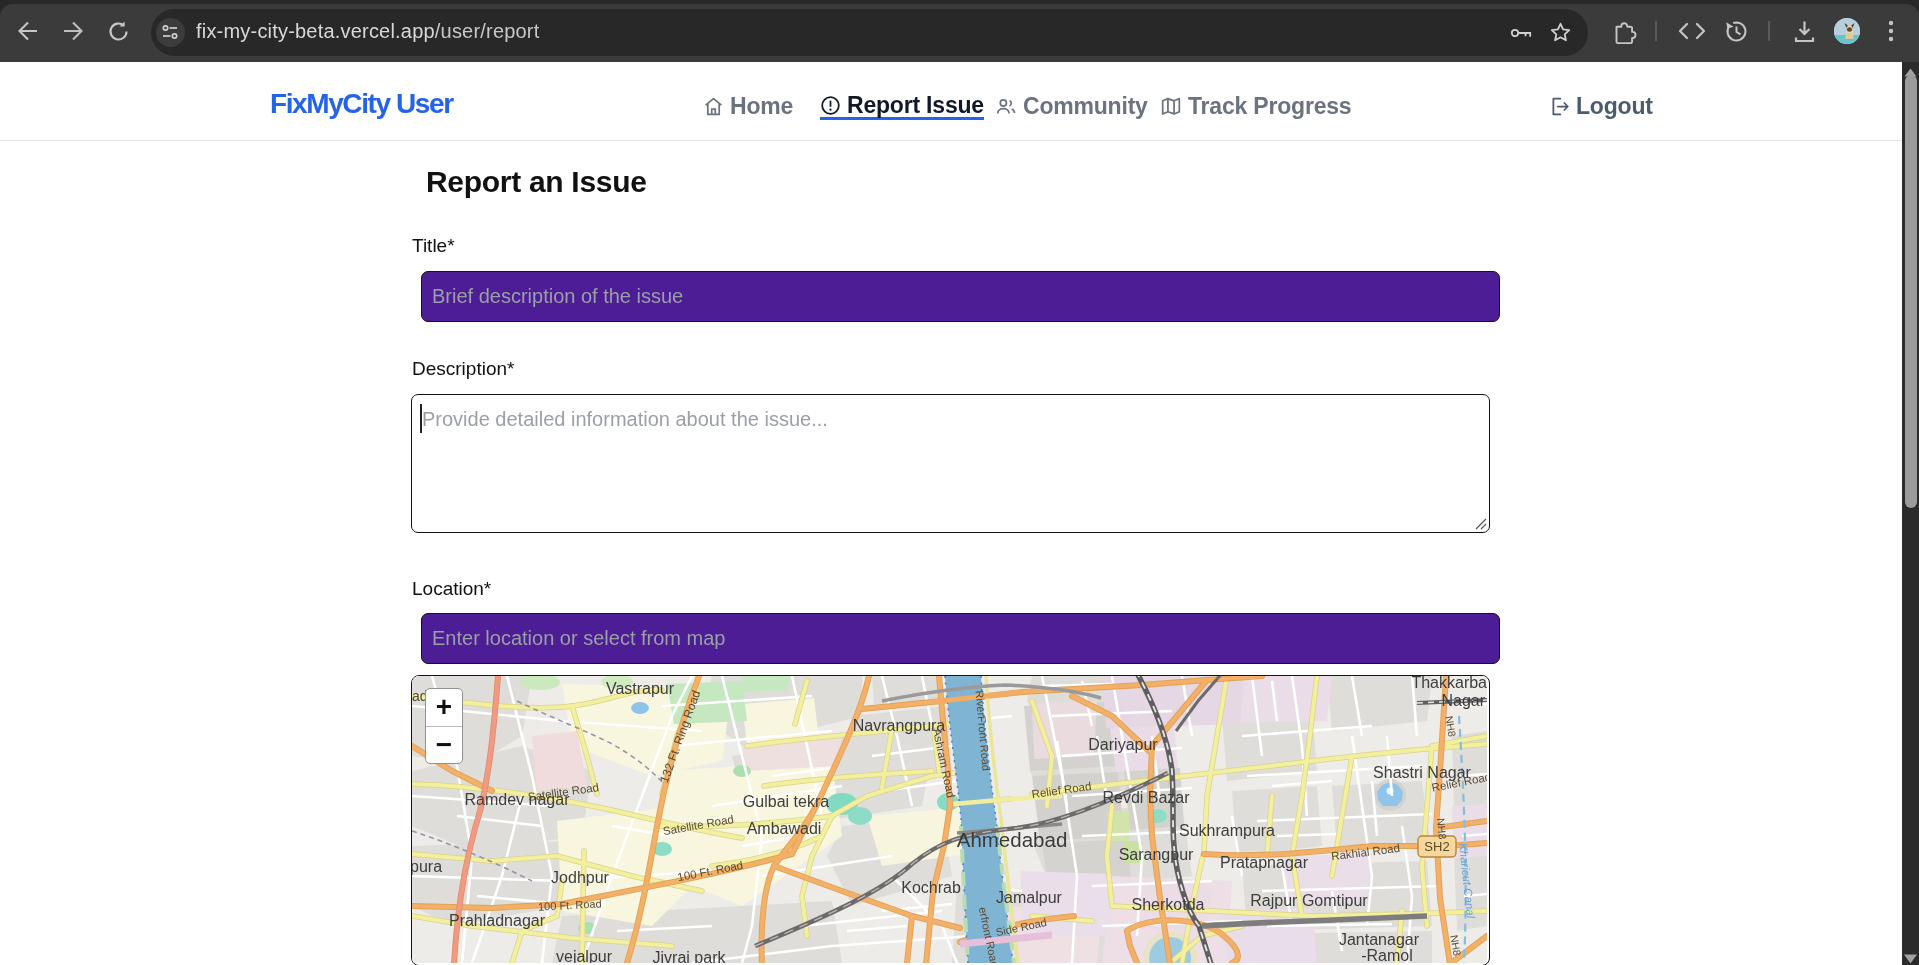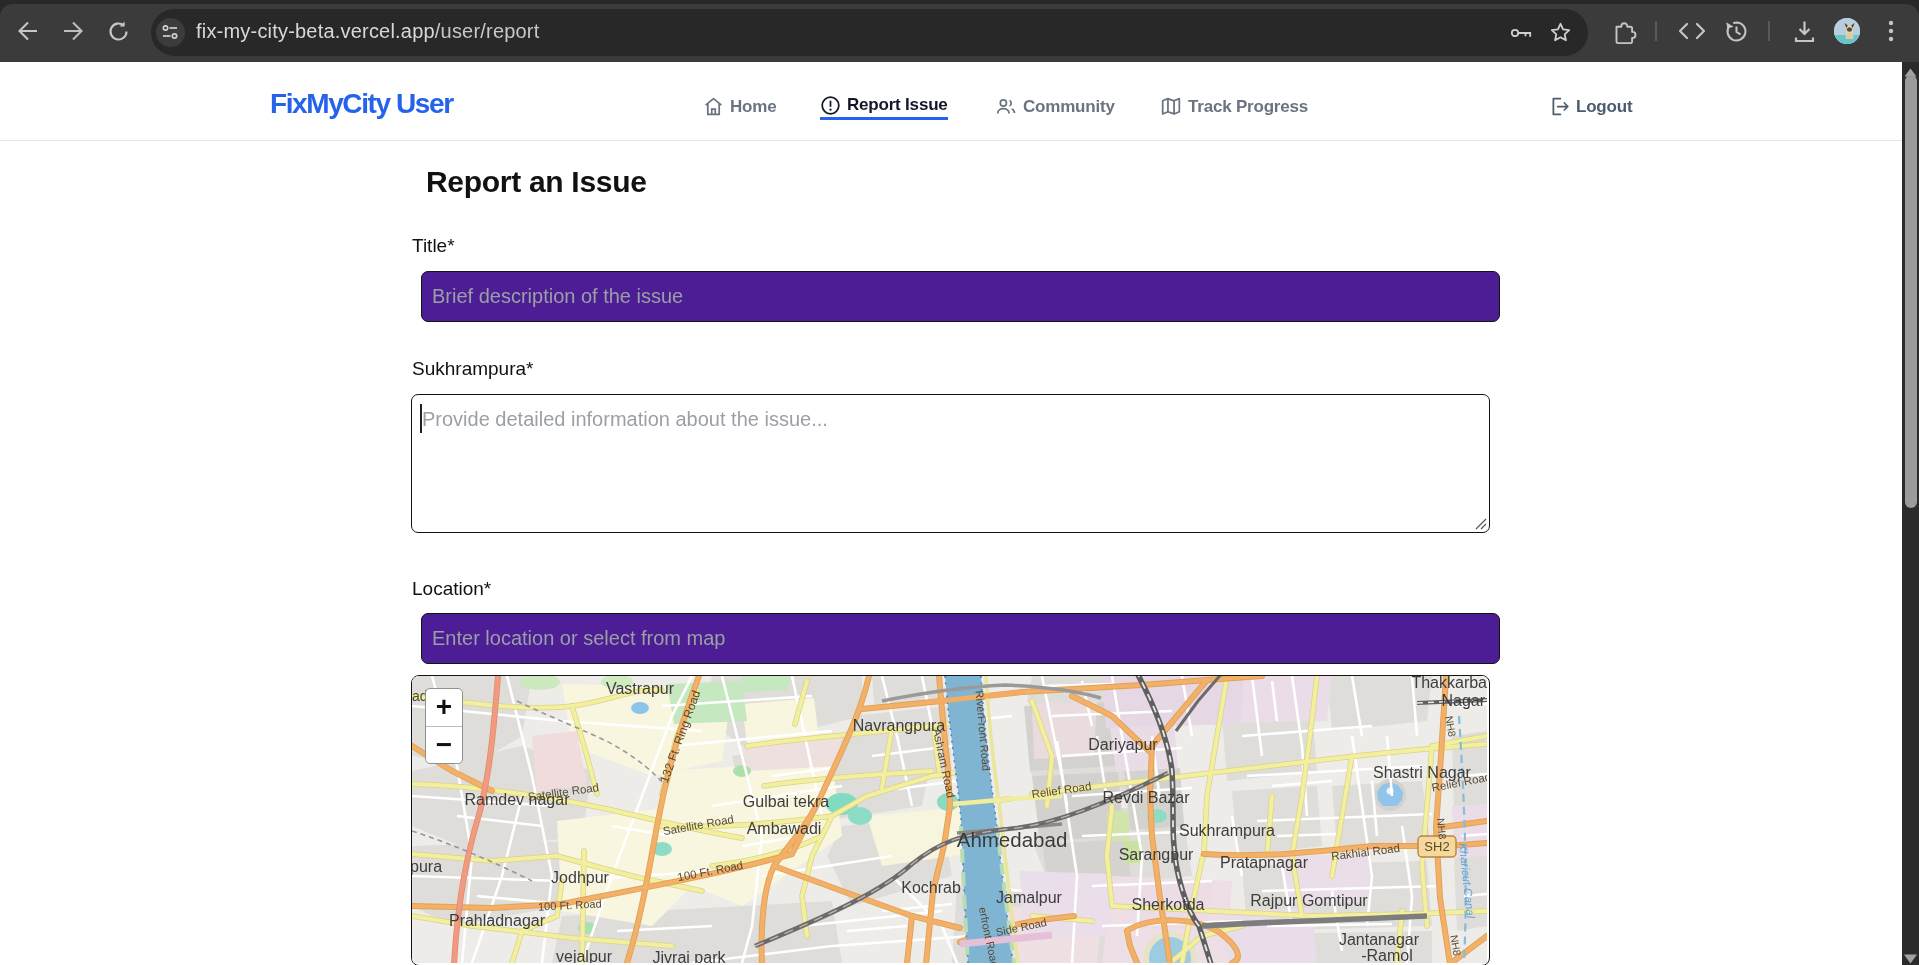--- a/index.html
+++ b/index.html
@@ -16,21 +16,21 @@
   #urltext { position:absolute; left:45px; top:11px; font-size:20px; color:#d7d9d8; letter-spacing:0.2px; }
   #urltext .path { color:#c6c7c6; }
   
   #scroll { position:absolute; right:0; top:62px; width:17px; height:903px; background:#2b2b2b; }
   #scroll .thumb { position:absolute; left:2.5px; top:13px; width:12px; height:433px; background:#9b9b9b; border-radius:7px; }
   #scroll .arr { position:absolute; left:0; width:17px; height:17px; }
   
   #appheader { position:absolute; top:62px; left:0; width:1902px; height:79px; background:#fff;
     border-bottom:1px solid #e4e4e4; box-shadow:0 2px 4px rgba(0,0,0,0.05); }
   #logo { position:absolute; left:270px; top:26px; font-size:28px; font-weight:bold; color:#2563eb; letter-spacing:-1.4px;}
-  .nav { position:absolute; top:31px; height:27px; display:flex; align-items:center; font-size:17px; font-weight:bold; color:#6b7280; white-space:nowrap; letter-spacing:-0.2px; }
+  .nav { position:absolute; top:31px; height:27px; display:flex; align-items:center; font-size:23px; font-weight:bold; color:#6b7280; white-space:nowrap; letter-spacing:-0.2px; }
   .nav svg { margin-right:6px; flex:none; }
   .nav.active { color:#111827; border-bottom:3px solid #2563eb; }
   
   #main { position:absolute; top:141px; left:0; width:1902px; height:824px; background:#fff; }
   #form { position:absolute; left:411px; top:0; width:1079px; }
   h1 { font-size:30px; font-weight:bold; color:#111; position:absolute; left:0px; top:24px; letter-spacing:-0.3px;margin-left:15px;}
   .lbl { position:absolute; left:1px; font-size:19px; font-weight:normal; color:#111; }
   .inp { position:absolute; left:10px; width:1079px; height:51px; border:1.5px solid #141414; border-radius:7px;
     background:#4c1d95; font-size:20px; color:#9b9fa6; padding:0 10px; display:flex; align-items:center; }
   #ta { position:absolute; left:0; top:253px; width:1079px; height:139px; border:1.5px solid #141414; border-radius:7px;
@@ -164,21 +164,21 @@
     <svg width="21" height="21" viewBox="0 0 24 24">
         <path d="M13 3H5v18h8M10 12h11M17.5 8l4 4-4 4" fill="none" stroke="#4b5c6e" stroke-width="2" stroke-linejoin="round" stroke-linecap="round"></path>
       </svg>Logout</div>
 </div>
 
 <div id="main">
  <div id="form">
   <h1>Report an Issue</h1>
   <div class="lbl" style="top:94px">Title*</div>
   <div class="inp" style="top:130px">Brief description of the issue</div>
-  <div class="lbl" style="top:217px">Sukhrampura*</div>
+  <div class="lbl" style="top:217px">Description*</div>
   <div id="ta">
     <div id="caret"></div>
     <div style="padding-top:3px">Provide detailed information about the issue...</div>
     <svg id="resize" viewBox="0 0 12 12">
           <path d="M11 1L1 11M11 6L6 11" stroke="#555" stroke-width="1.2" fill="none"></path>
         </svg>
   </div>
   <div class="lbl" style="top:437px">Location*</div>
   <div class="inp" style="top:472px">Enter location or select from map</div>
   <div id="mapbox"><div id="zoomctl">

